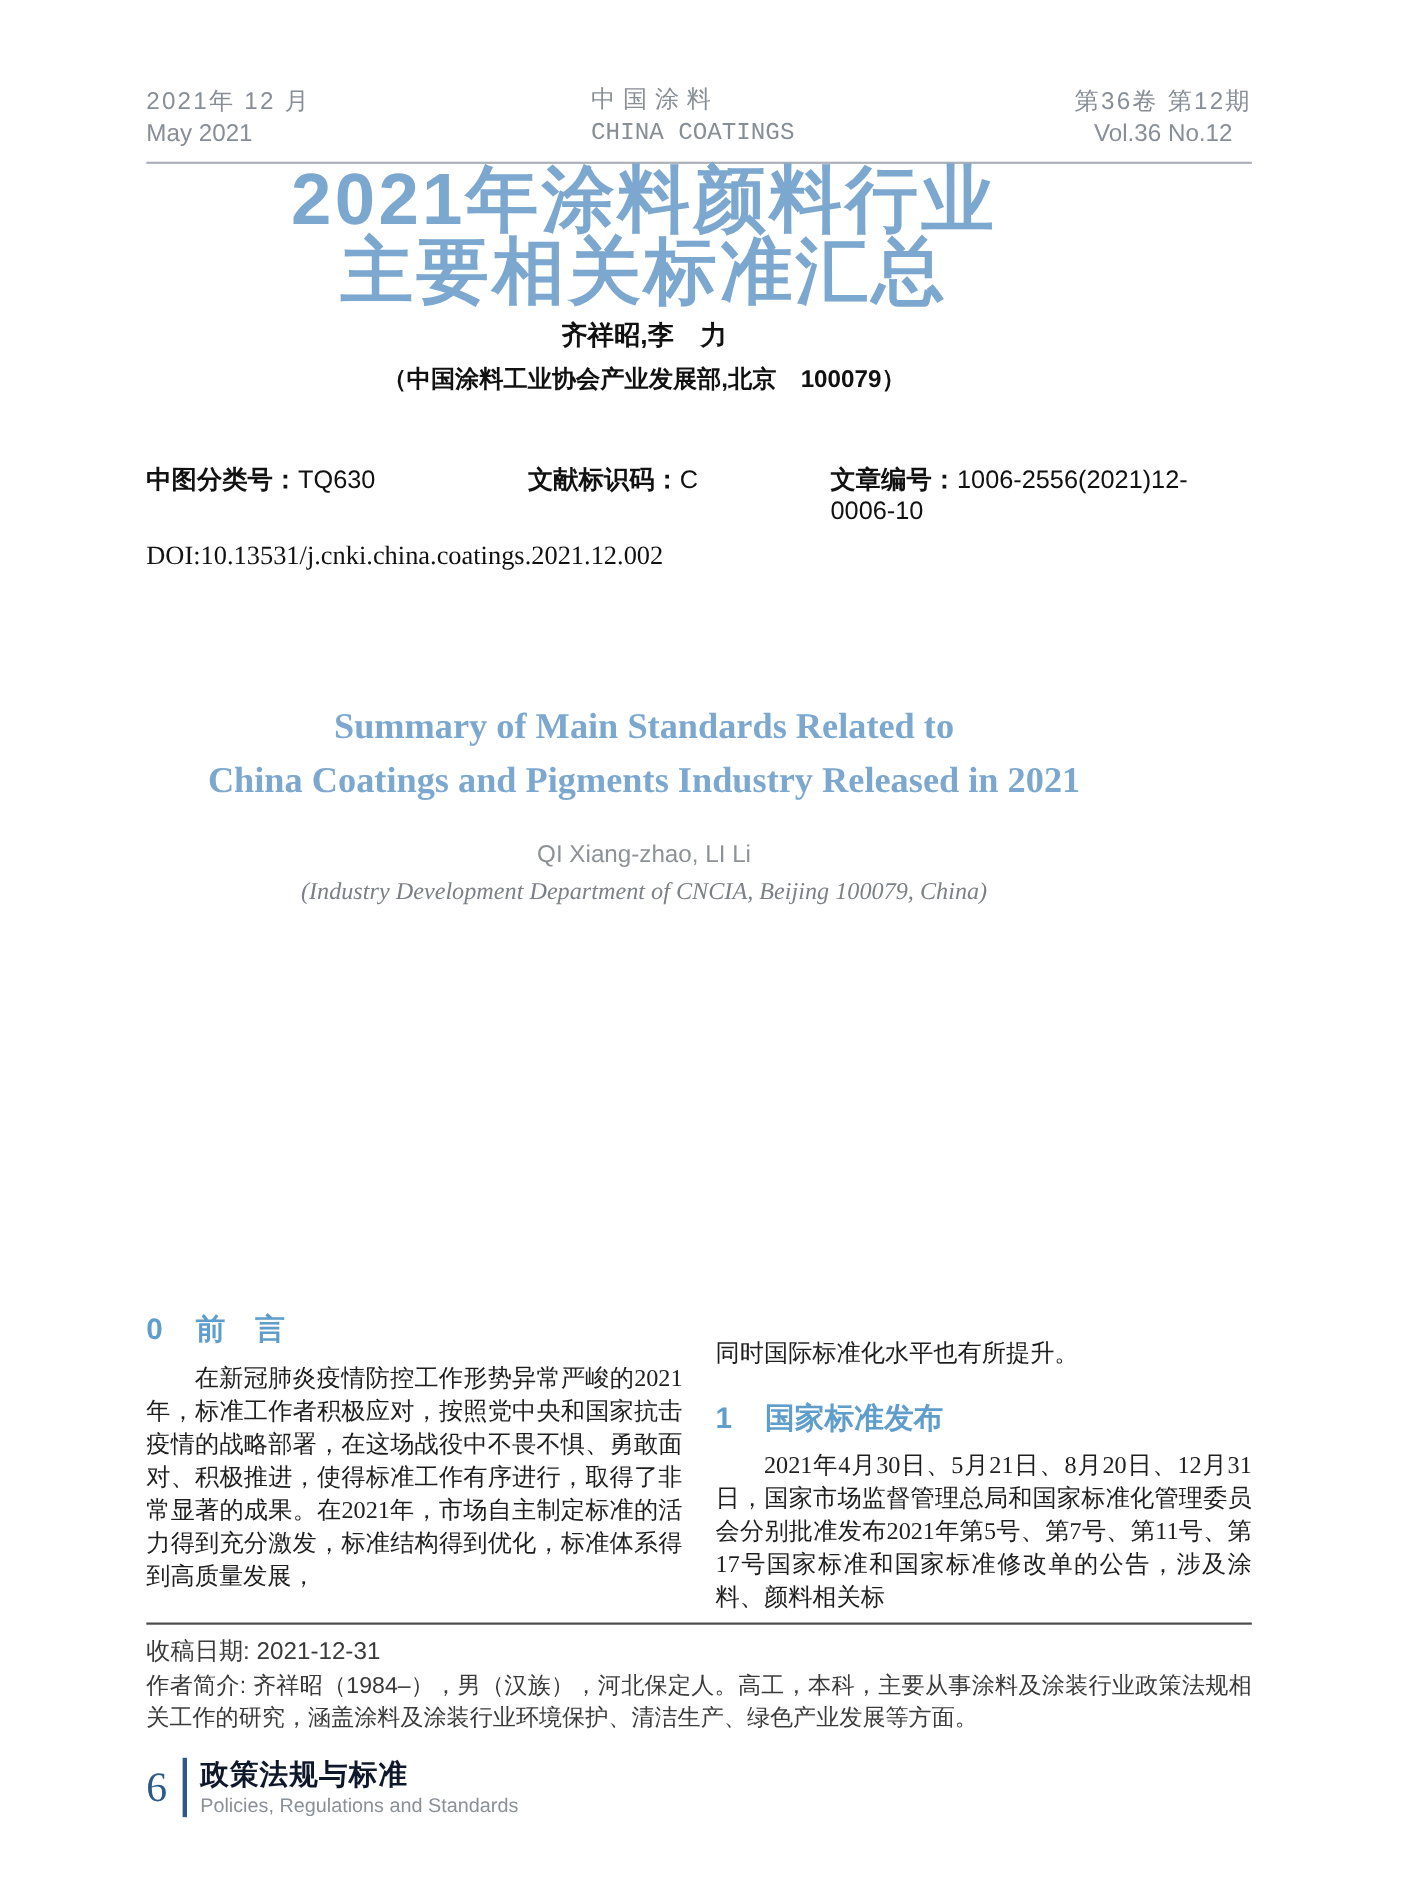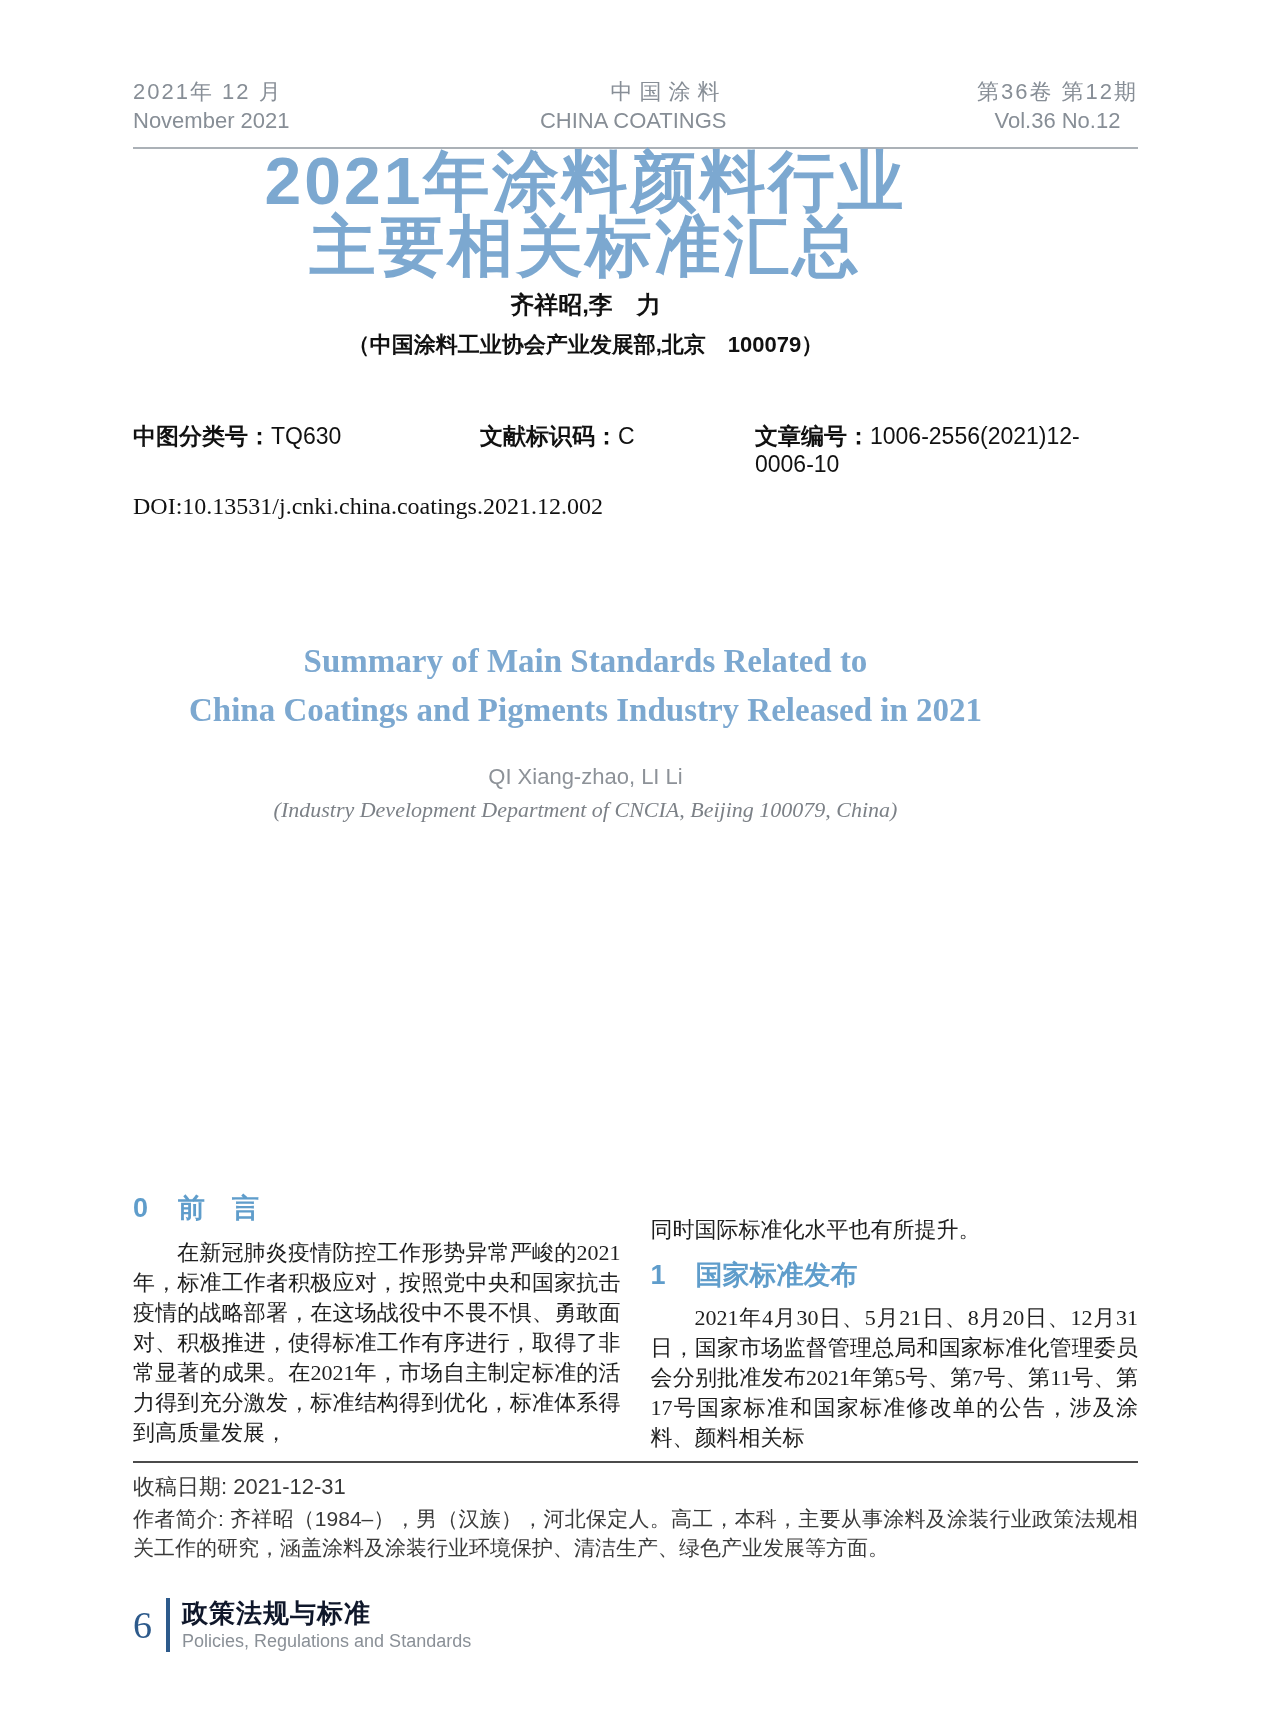--- a/index.html
+++ b/index.html
@@ -24,21 +24,21 @@
   
   .journal-header{
     display:flex;justify-content:space-between;align-items:flex-end;
     padding-top:77px;padding-bottom:12px;
     border-bottom:2px solid #abb1b7;
     color:var(--header-gray);
     font-size:22px;line-height:29px;
   }
   .jh-col{white-space:nowrap;}
   .jh-left{text-align:left;}
-  .jh-center{text-align:right;}
+  .jh-center{text-align:left;font-family:Liberation Mono, monospace;}
   .jh-right{text-align:center;}
   .jh-cn{letter-spacing:2px;}
   .jh-center .jh-cn{letter-spacing:7px;}
 
   
   .front-matter{margin-right:100px;text-align:center;}
 
   .cn-title{
     color:var(--title-blue);
     font-weight:700;
@@ -83,21 +83,21 @@
     display:flex;gap:30px;
   }
   .col{flex:1 1 0;}
   .col-right{padding-top:24px;}
   .section-heading{
     color:var(--heading-blue);
     font-weight:700;font-size:27px;line-height:34px;
     margin:0 0 13px 0;
   }
   .section-heading .sec-num{display:inline-block;margin-right:30px;}
-  .col-right .section-heading{margin-top:13px;margin-bottom:11px;}
+  .col-right .section-heading{margin-top:27px;margin-bottom:11px;}
   .body-para{
     font-family:"Liberation Serif",serif;
     font-size:22px;line-height:30px;
     text-align:justify;text-justify:inter-ideograph;
     color:var(--text-dark);
     margin:0;
   }
   .indent{text-indent:2em;}
 
   
@@ -127,21 +127,21 @@
   .footer-en{font-size:18px;line-height:26px;color:var(--footer-gray);}
 </style>
 </head>
 <body>
 
 <div class="page-inner">
 
   <div class="journal-header">
     <div class="jh-col jh-left">
       <div class="jh-cn">2021年 12 月</div>
-      <div class="jh-en">November 2021</div>
+      <div class="jh-en">May 2021</div>
     </div>
     <div class="jh-col jh-center">
       <div class="jh-cn">中国涂料</div>
       <div class="jh-en">CHINA COATINGS</div>
     </div>
     <div class="jh-col jh-right">
       <div class="jh-cn">第36卷 第12期</div>
       <div class="jh-en">Vol.36  No.12</div>
     </div>
   </div>

